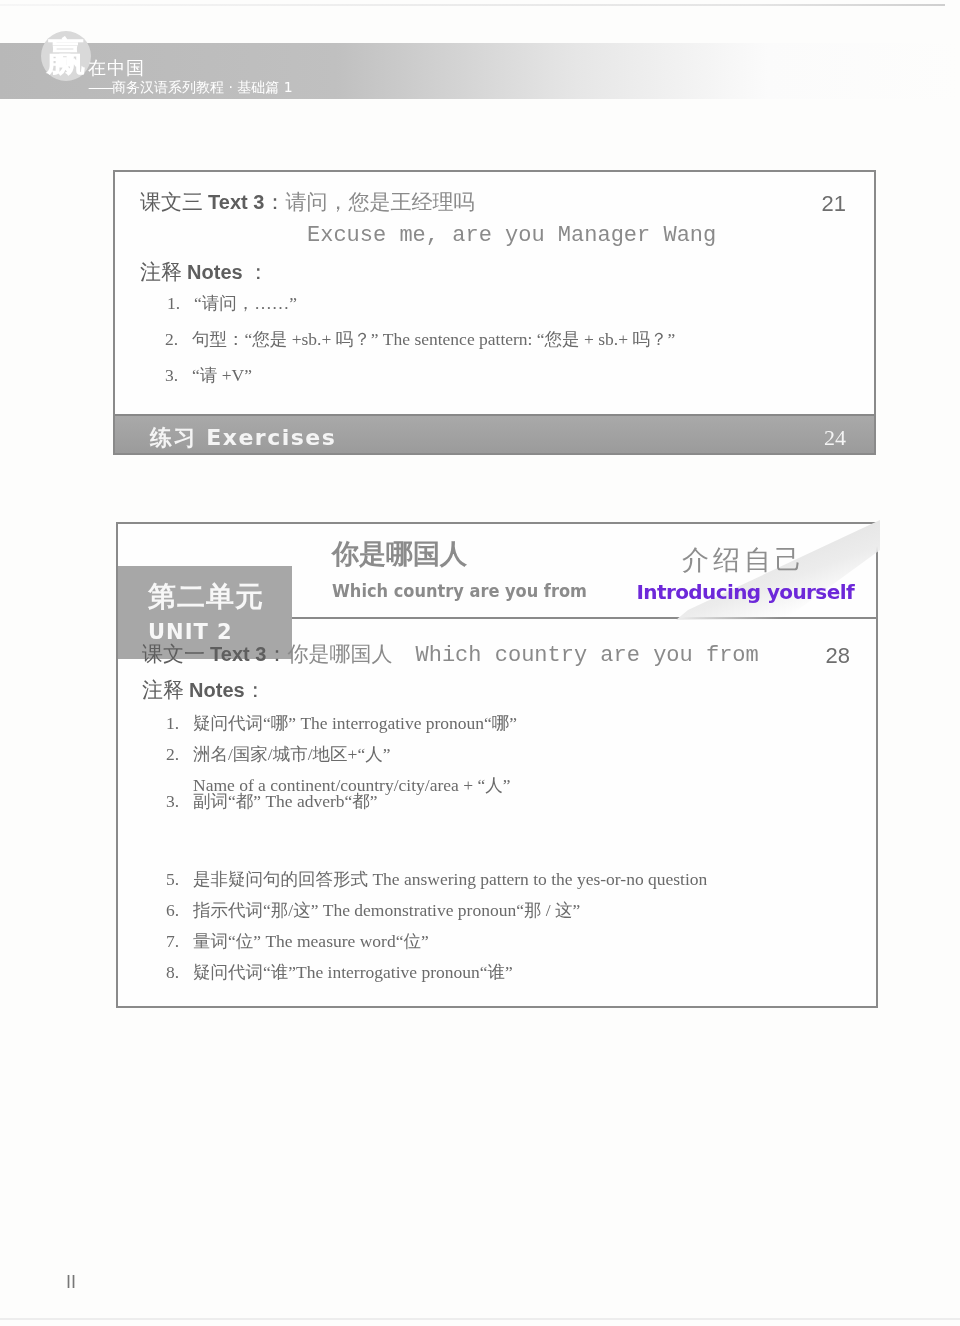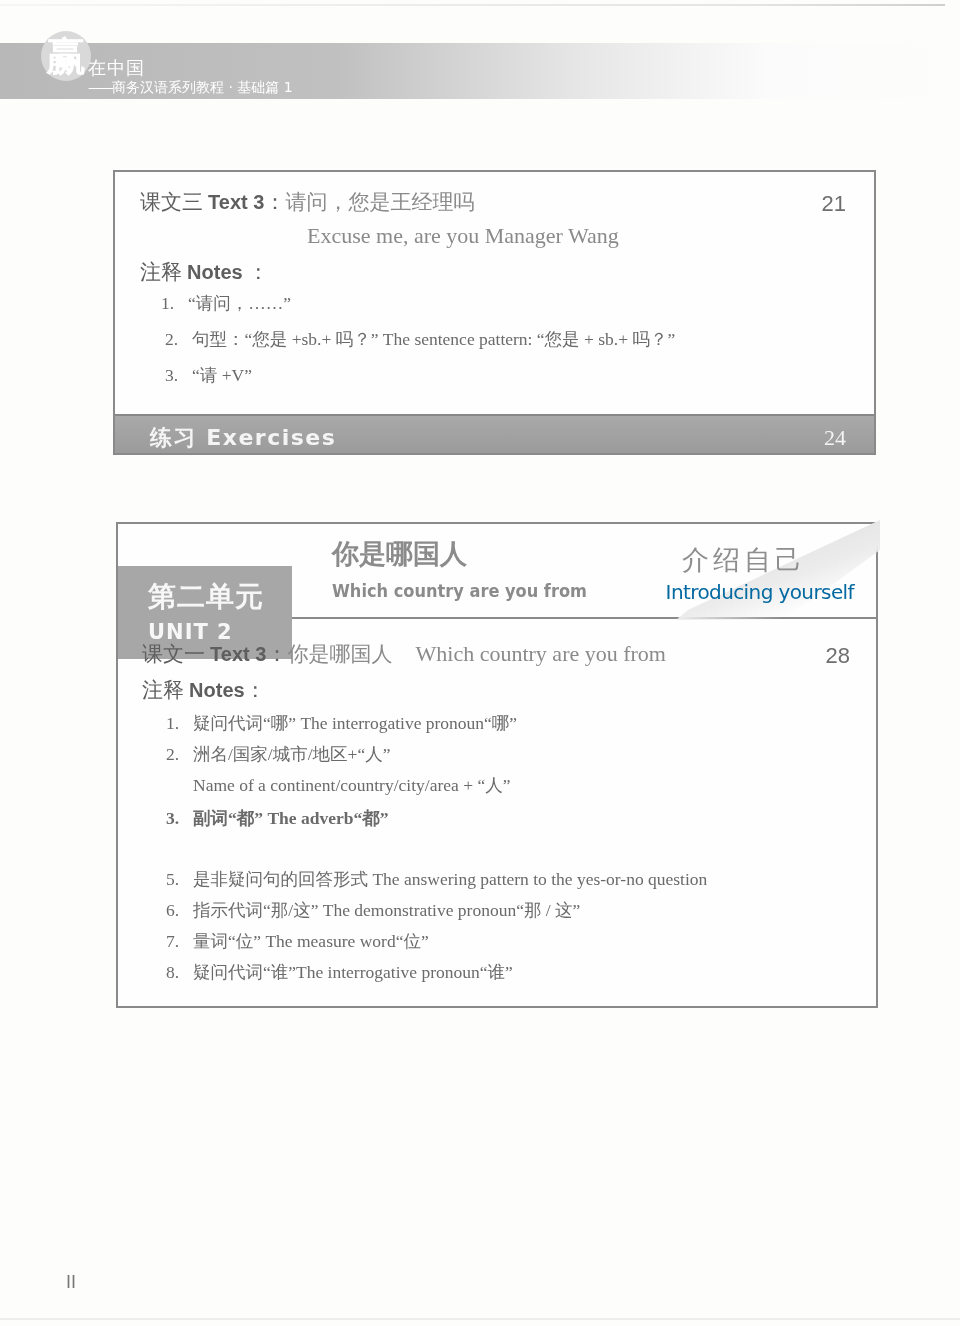--- a/index.html
+++ b/index.html
@@ -28,21 +28,21 @@
     .series-subtitle .dash { letter-spacing: -2px; }
 
     .box { position: absolute; border: 2px solid #8a8a8a; background: #fefefe; box-sizing: border-box; }
     .box1 { left: 113px; top: 170px; width: 763px; height: 285px; }
     .box2 { left: 116px; top: 522px; width: 762px; height: 486px; }
 
     .line { position: absolute; white-space: nowrap; }
     .heading-zh { font-family: "DejaVu Sans", sans-serif; font-size: 21px; color: #5e5e5e; }
     .heading-en { font-family: "Liberation Sans", sans-serif; font-weight: bold; font-size: 20px; color: #5e5e5e; }
     .title-zh { font-family: "DejaVu Sans", sans-serif; font-size: 21px; color: #8a8a8a; }
-    .title-en { font-family: Liberation Serif, serif; font-size: 22px; color: #8a8a8a; }
+    .title-en { font-family: Liberation Mono, monospace; font-size: 22px; color: #8a8a8a; }
     .page-num { position: absolute; font-family: "Liberation Sans", sans-serif; font-size: 22px; color: #6e6e6e; }
     .note { font-family: "Liberation Serif", "DejaVu Serif", serif; font-size: 17.5px; color: #6a6a6a; }
     .note .num { display: inline-block; width: 27px; }
 
     .exercise-bar {
       position: absolute; left: 0; bottom: 0; width: 100%; height: 39px;
       background: linear-gradient(180deg, #a9a9a9, #9b9b9b); border-top: 2px solid #888;
       box-sizing: border-box;
     }
     .exercise-label {
@@ -56,21 +56,21 @@
     .unit-zh { position: absolute; left: 30px; top: 12px; font-family: "DejaVu Sans", sans-serif; font-weight: bold; font-size: 28px; color: #f7f7f7; letter-spacing: 1px; }
     .unit-en { position: absolute; left: 30px; top: 54px; font-family: "DejaVu Sans", sans-serif; font-weight: bold; font-size: 21px; color: #f7f7f7; letter-spacing: 1px; }
     .unit-title-zh { position: absolute; left: 214px; top: 12px; font-family: "DejaVu Sans", sans-serif; font-weight: bold; font-size: 27px; color: #8b8b8b; }
     .unit-title-en { position: absolute; left: 214px; top: 56px; font-family: "DejaVu Sans", sans-serif; font-weight: bold; font-size: 18px; color: #8b8b8b; transform: scaleX(0.9); transform-origin: left; }
     .unit-brush {
       position: absolute; right: -4px; top: -4px; width: 240px; height: 100px;
       background: linear-gradient(160deg, transparent 20%, #e2e2e2 35%, #ececec 60%, transparent 80%);
       clip-path: polygon(20% 90%, 100% 0%, 100% 30%, 60% 100%, 15% 100%);
     }
     .unit-topic-zh { position: absolute; right: 70px; top: 18px; font-family: "DejaVu Sans", sans-serif; font-size: 27px; color: #8e8e8e; letter-spacing: 4px; }
-    .unit-topic-en { position: absolute; right: 22px; top: 56px; font-family: "DejaVu Sans", sans-serif; font-weight: normal; font-size: 20px; color: #0369a1; letter-spacing: -0.6px; }
+    .unit-topic-en { position: absolute; right: 22px; top: 56px; font-family: "DejaVu Sans", sans-serif; font-weight: bold; font-size: 20px; color: #6d28d9; letter-spacing: -0.6px; }
 
     .footer-page { position: absolute; left: 66px; top: 1272px; font-family: "DejaVu Sans", sans-serif; font-size: 17px; color: #777; text-align: center; }
     .bottom-edge { position: absolute; left: 0; top: 1318px; width: 960px; height: 2px; background: #ededed; }
   </style>
 </head>
 <body>
 
 <div class="top-edge"></div>
 
 <div class="header-band"></div>
@@ -87,21 +87,21 @@
   </div>
   <div class="line title-en" style="left:192px; top:51px;">Excuse me, are you Manager Wang</div>
   <div class="page-num" style="right:28px; top:19px;">21</div>
 
   <div class="line" style="left:25px; top:86px;">
     <span class="heading-zh">注释</span>
     <span class="heading-en">Notes</span>
     <span class="heading-zh">：</span>
   </div>
 
-  <div class="line note" style="left:46px; top:119px;">
+  <div class="line note" style="left:52px; top:119px;">
     <span class="num">1.</span><span>“请问，……”</span>
   </div>
   <div class="line note" style="left:50px; top:155px;">
     <span class="num">2.</span><span>句型：“您是 +sb.+ 吗？” The sentence pattern: “您是 + sb.+ 吗？”</span>
   </div>
   <div class="line note" style="left:50px; top:191px;">
     <span class="num">3.</span><span>“请 +V”</span>
   </div>
 
   <div class="exercise-bar">
@@ -137,21 +137,21 @@
 
   <div class="line note" style="left:48px; top:187px;">
     <span class="num">1.</span><span>疑问代词“哪”  The interrogative pronoun“哪”</span>
   </div>
   <div class="line note" style="left:48px; top:218px;">
     <span class="num">2.</span><span>洲名/国家/城市/地区+“人”</span>
   </div>
   <div class="line note" style="left:48px; top:249px;">
     <span class="num"></span><span>Name of a continent/country/city/area + “人”</span>
   </div>
-  <div class="line note" style="left:48px; top:282px;font-weight:bold;">
+  <div class="line note" style="left:48px; top:265px;">
     <span class="num">3.</span><span>副词“都”  The adverb“都”</span>
   </div>
   <div class="line note" style="left:48px; top:343px;">
     <span class="num">5.</span><span>是非疑问句的回答形式  The answering pattern to the yes-or-no question</span>
   </div>
   <div class="line note" style="left:48px; top:374px;">
     <span class="num">6.</span><span>指示代词“那/这”  The demonstrative pronoun“那 / 这”</span>
   </div>
   <div class="line note" style="left:48px; top:405px;">
     <span class="num">7.</span><span>量词“位”  The measure word“位”</span>

